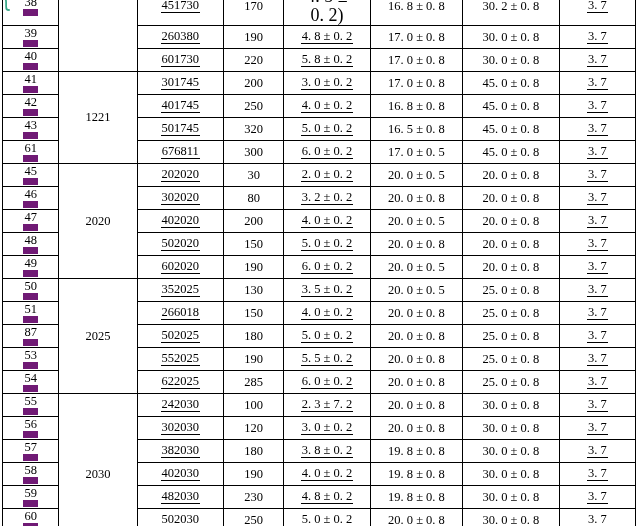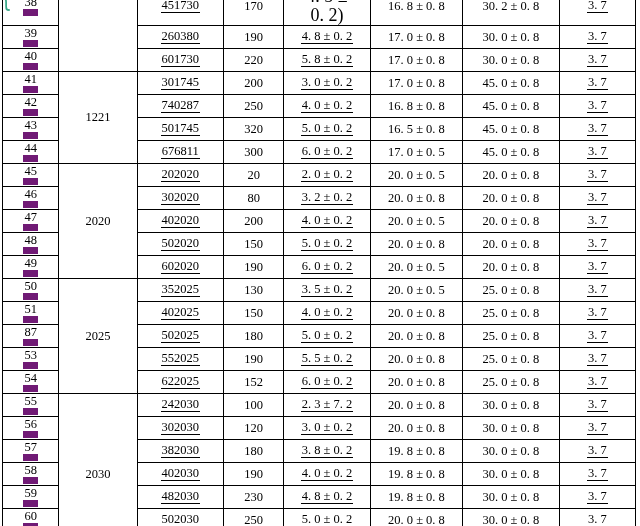--- a/index.html
+++ b/index.html
@@ -147,50 +147,50 @@
           <td class="grp" rowspan="4">1221</td>
           <td class="val "><span class="u">301745</span></td>
           <td class="">200</td>
           <td class="val"><span class="u">3. 0 ± 0. 2</span></td>
           <td class="">17. 0 ± 0. 8</td>
           <td class="">45. 0 ± 0. 8</td>
           <td class="val "><span class="u">3. 7</span></td>
         </tr>
         <tr>
           <td class="idx"><span class="u">42</span></td>
-          <td class="val "><span class="u">740287</span></td>
+          <td class="val "><span class="u">401745</span></td>
           <td class="">250</td>
           <td class="val"><span class="u">4. 0 ± 0. 2</span></td>
           <td class="">16. 8 ± 0. 8</td>
           <td class="">45. 0 ± 0. 8</td>
           <td class="val "><span class="u">3. 7</span></td>
         </tr>
         <tr>
           <td class="idx"><span class="u">43</span></td>
           <td class="val "><span class="u">501745</span></td>
           <td class="">320</td>
           <td class="val"><span class="u">5. 0 ± 0. 2</span></td>
           <td class="">16. 5 ± 0. 8</td>
           <td class="">45. 0 ± 0. 8</td>
           <td class="val "><span class="u">3. 7</span></td>
         </tr>
         <tr>
-          <td class="idx"><span class="u">44</span></td>
+          <td class="idx"><span class="u">61</span></td>
           <td class="val "><span class="u">676811</span></td>
           <td class="">300</td>
           <td class="val"><span class="u">6. 0 ± 0. 2</span></td>
           <td class="">17. 0 ± 0. 5</td>
           <td class="">45. 0 ± 0. 8</td>
           <td class="val "><span class="u">3. 7</span></td>
         </tr>
         <tr>
           <td class="idx"><span class="u">45</span></td>
           <td class="grp" rowspan="5">2020</td>
           <td class="val "><span class="u">202020</span></td>
-          <td class="">20</td>
+          <td class="">30</td>
           <td class="val"><span class="u">2. 0 ± 0. 2</span></td>
           <td class="">20. 0 ± 0. 5</td>
           <td class="">20. 0 ± 0. 8</td>
           <td class="val "><span class="u">3. 7</span></td>
         </tr>
         <tr>
           <td class="idx"><span class="u">46</span></td>
           <td class="val "><span class="u">302020</span></td>
           <td class="">80</td>
           <td class="val"><span class="u">3. 2 ± 0. 2</span></td>
@@ -230,21 +230,21 @@
           <td class="grp" rowspan="5">2025</td>
           <td class="val "><span class="u">352025</span></td>
           <td class="">130</td>
           <td class="val"><span class="u">3. 5 ± 0. 2</span></td>
           <td class="">20. 0 ± 0. 5</td>
           <td class="">25. 0 ± 0. 8</td>
           <td class="val "><span class="u">3. 7</span></td>
         </tr>
         <tr>
           <td class="idx"><span class="u">51</span></td>
-          <td class="val "><span class="u">402025</span></td>
+          <td class="val "><span class="u">266018</span></td>
           <td class="">150</td>
           <td class="val"><span class="u">4. 0 ± 0. 2</span></td>
           <td class="">20. 0 ± 0. 8</td>
           <td class="">25. 0 ± 0. 8</td>
           <td class="val "><span class="u">3. 7</span></td>
         </tr>
         <tr>
           <td class="idx"><span class="u">87</span></td>
           <td class="val "><span class="u">502025</span></td>
           <td class="">180</td>
@@ -258,21 +258,21 @@
           <td class="val "><span class="u">552025</span></td>
           <td class="">190</td>
           <td class="val"><span class="u">5. 5 ± 0. 2</span></td>
           <td class="">20. 0 ± 0. 8</td>
           <td class="">25. 0 ± 0. 8</td>
           <td class="val "><span class="u">3. 7</span></td>
         </tr>
         <tr>
           <td class="idx"><span class="u">54</span></td>
           <td class="val "><span class="u">622025</span></td>
-          <td class="">152</td>
+          <td class="">285</td>
           <td class="val"><span class="u">6. 0 ± 0. 2</span></td>
           <td class="">20. 0 ± 0. 8</td>
           <td class="">25. 0 ± 0. 8</td>
           <td class="val "><span class="u">3. 7</span></td>
         </tr>
         <tr>
           <td class="idx"><span class="u">55</span></td>
           <td class="grp" rowspan="7">2030</td>
           <td class="val "><span class="u">242030</span></td>
           <td class="">100</td>

